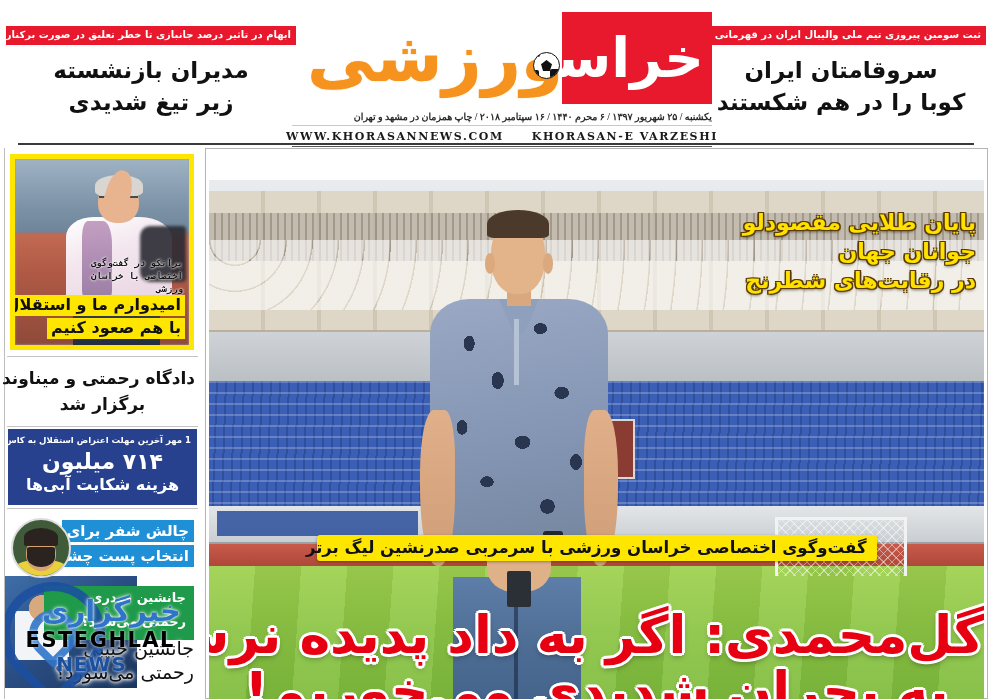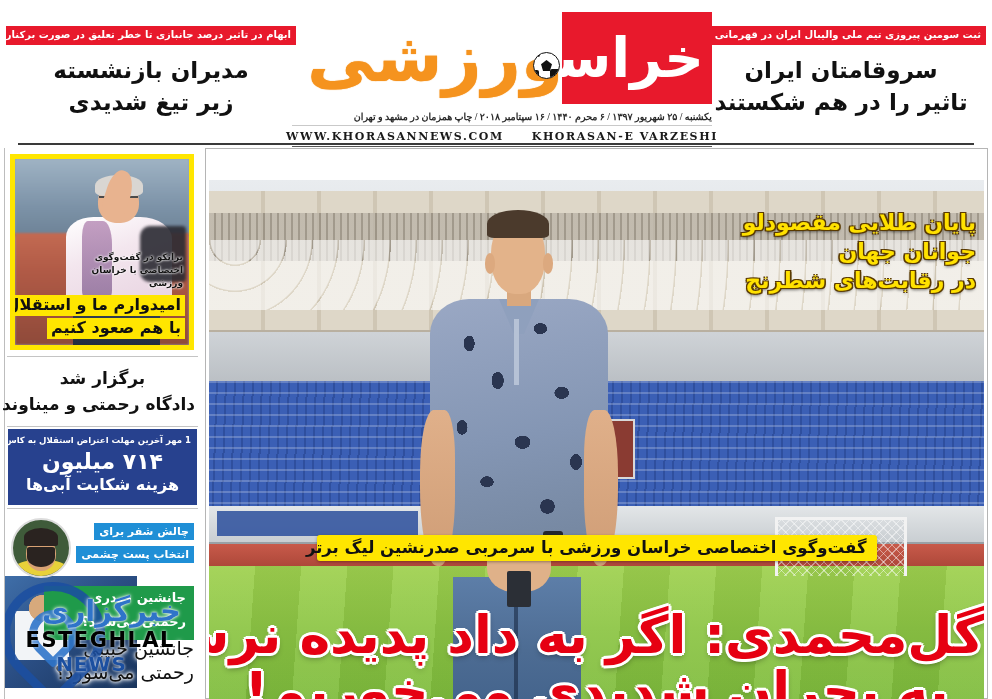--- a/index.html
+++ b/index.html
@@ -238,28 +238,29 @@
   }
   .pc-cameras {
     position: absolute; right: 2%; top: 36%;
     width: 26%; height: 30%;
     background: #2b2b33;
     border-radius: 10px 4px 4px 10px;
     filter: blur(1.4px);
     opacity: .9;
   }
   .pc-caption {
-    position: absolute; right: 6px; bottom: 55px;
+    position: absolute; right: 6px; bottom: 48px;
     width: 108px;
     text-align: right;
     color: #111;
     font-size: 9px;
     font-weight: bold;
     line-height: 1.45;
     text-shadow: 0 0 2px #fff, 0 0 3px #fff;
+    font-family: Liberation Mono, monospace;
   }
   .pc-hl {
     position: absolute; right: 4px; bottom: 4px;
     width: 168px;
     text-align: right;
     line-height: 1.18;
   }
   .pc-hl span {
     display: inline-block;
     background: #ffe600;
@@ -323,21 +324,21 @@
     position: absolute; right: 6px; top: 8px;
     width: 124px;
     text-align: right;
     line-height: 1.2;
     z-index: 3;
   }
   .sb-blue-tags span {
     display: inline-block;
     background: #1f8fd6;
     color: #ffffff;
-    font-size: 11px;
+    font-size: 15px;
     font-weight: bold;
     padding: 2px 5px;
     margin-bottom: 3px;
     white-space: nowrap;
   }
   .sb-avatar {
     position: absolute; left: 6px; top: 6px;
     width: 60px; height: 60px;
     border-radius: 50%;
     background: #3f5b3a;
@@ -719,21 +720,21 @@
 <body>
 
 <div id="page">
 
   <div id="masthead">
 
     <div class="mast-side right">
       <div class="kicker-red">ثبت سومین پیروزی تیم ملی والیبال ایران در قهرمانی جهان</div>
       <div class="mast-head-lines">
         <div>سروقامتان ایران</div>
-        <div>تاثیر را در هم شکستند</div>
+        <div>کوبا را در هم شکستند</div>
       </div>
     </div>
 
     <div class="logo-block">
       <div class="logo-red">
         <div class="logo-red-word">خراسان</div>
       </div>
       <div class="logo-orange-word">ورزشی</div>
       <div class="logo-ball"></div>
 
@@ -785,22 +786,22 @@
 
         <div class="pc-hl">
           <span>امیدوارم ما و استقلال</span><br>
           <span>با هم صعود کنیم</span>
         </div>
       </div>
 
       <div class="sb-divider" style="margin-top:6px;"></div>
 
       <div class="sb-story1">
+        <div>دادگاه رحمتی و میناوند</div>
         <div>برگزار شد</div>
-        <div>دادگاه رحمتی و میناوند</div>
       </div>
 
       <div class="sb-divider"></div>
 
       <div class="sb-bluebox">
         <div class="bb-kicker">1 مهر آخرین مهلت اعتراض استقلال به کاس</div>
         <div class="bb-big">۷۱۴ میلیون</div>
         <div class="bb-sub">هزینه شکایت آبی‌ها</div>
       </div>
 

